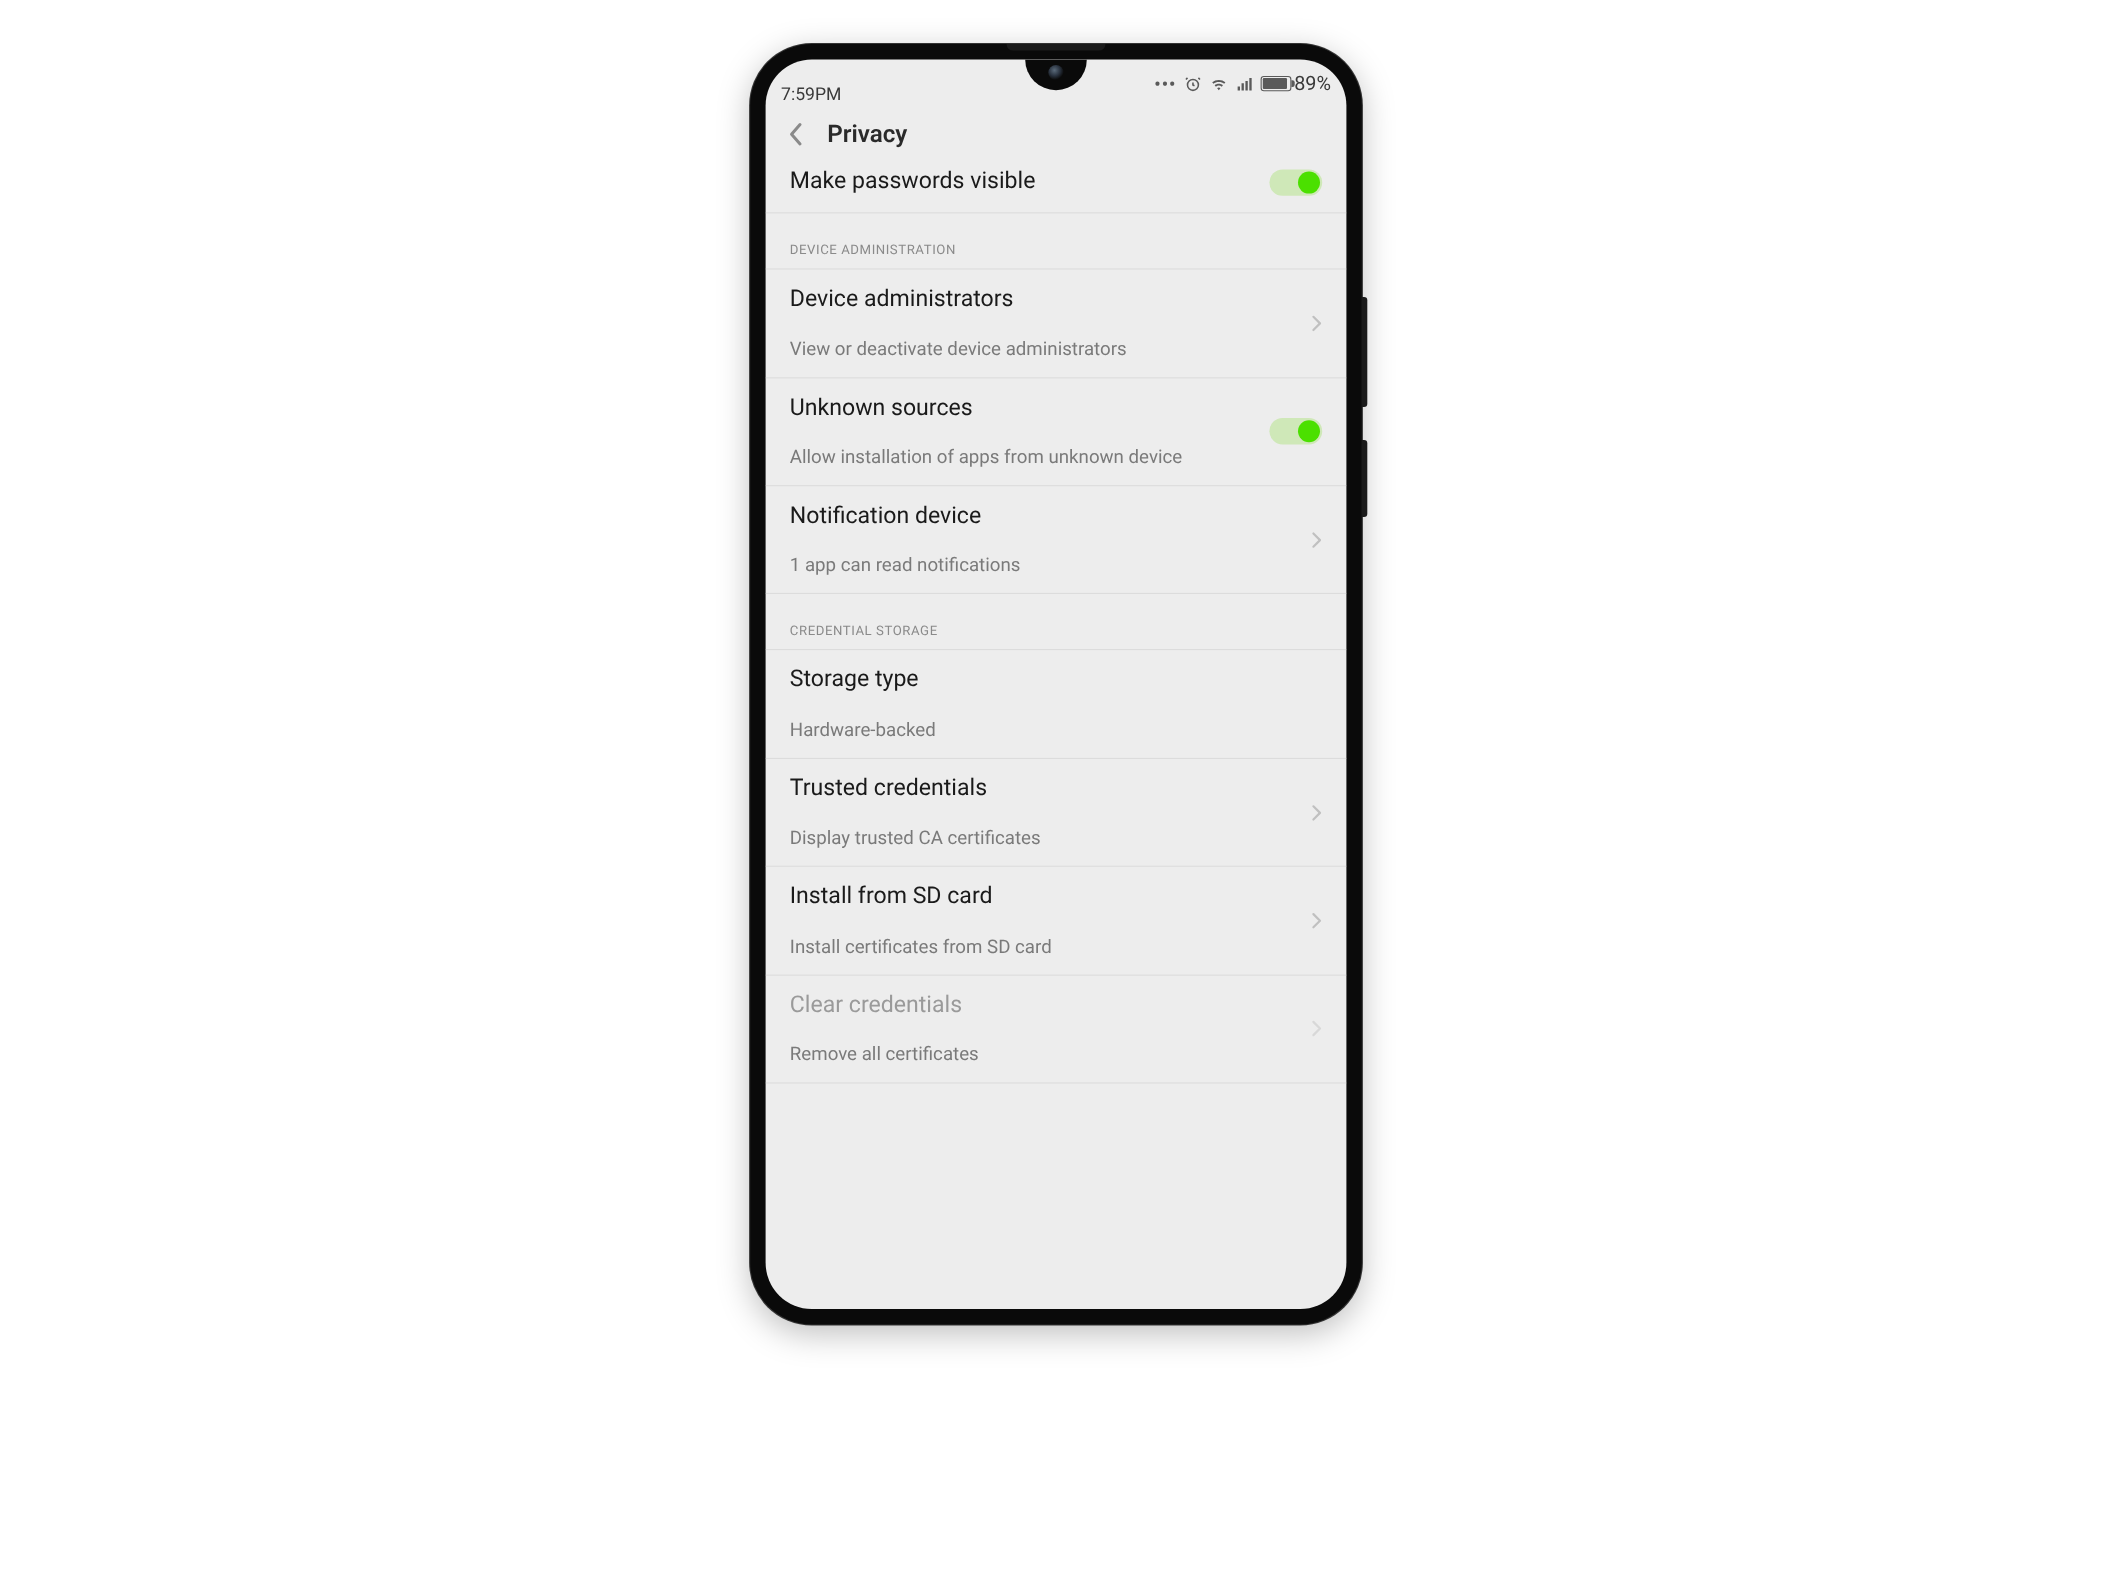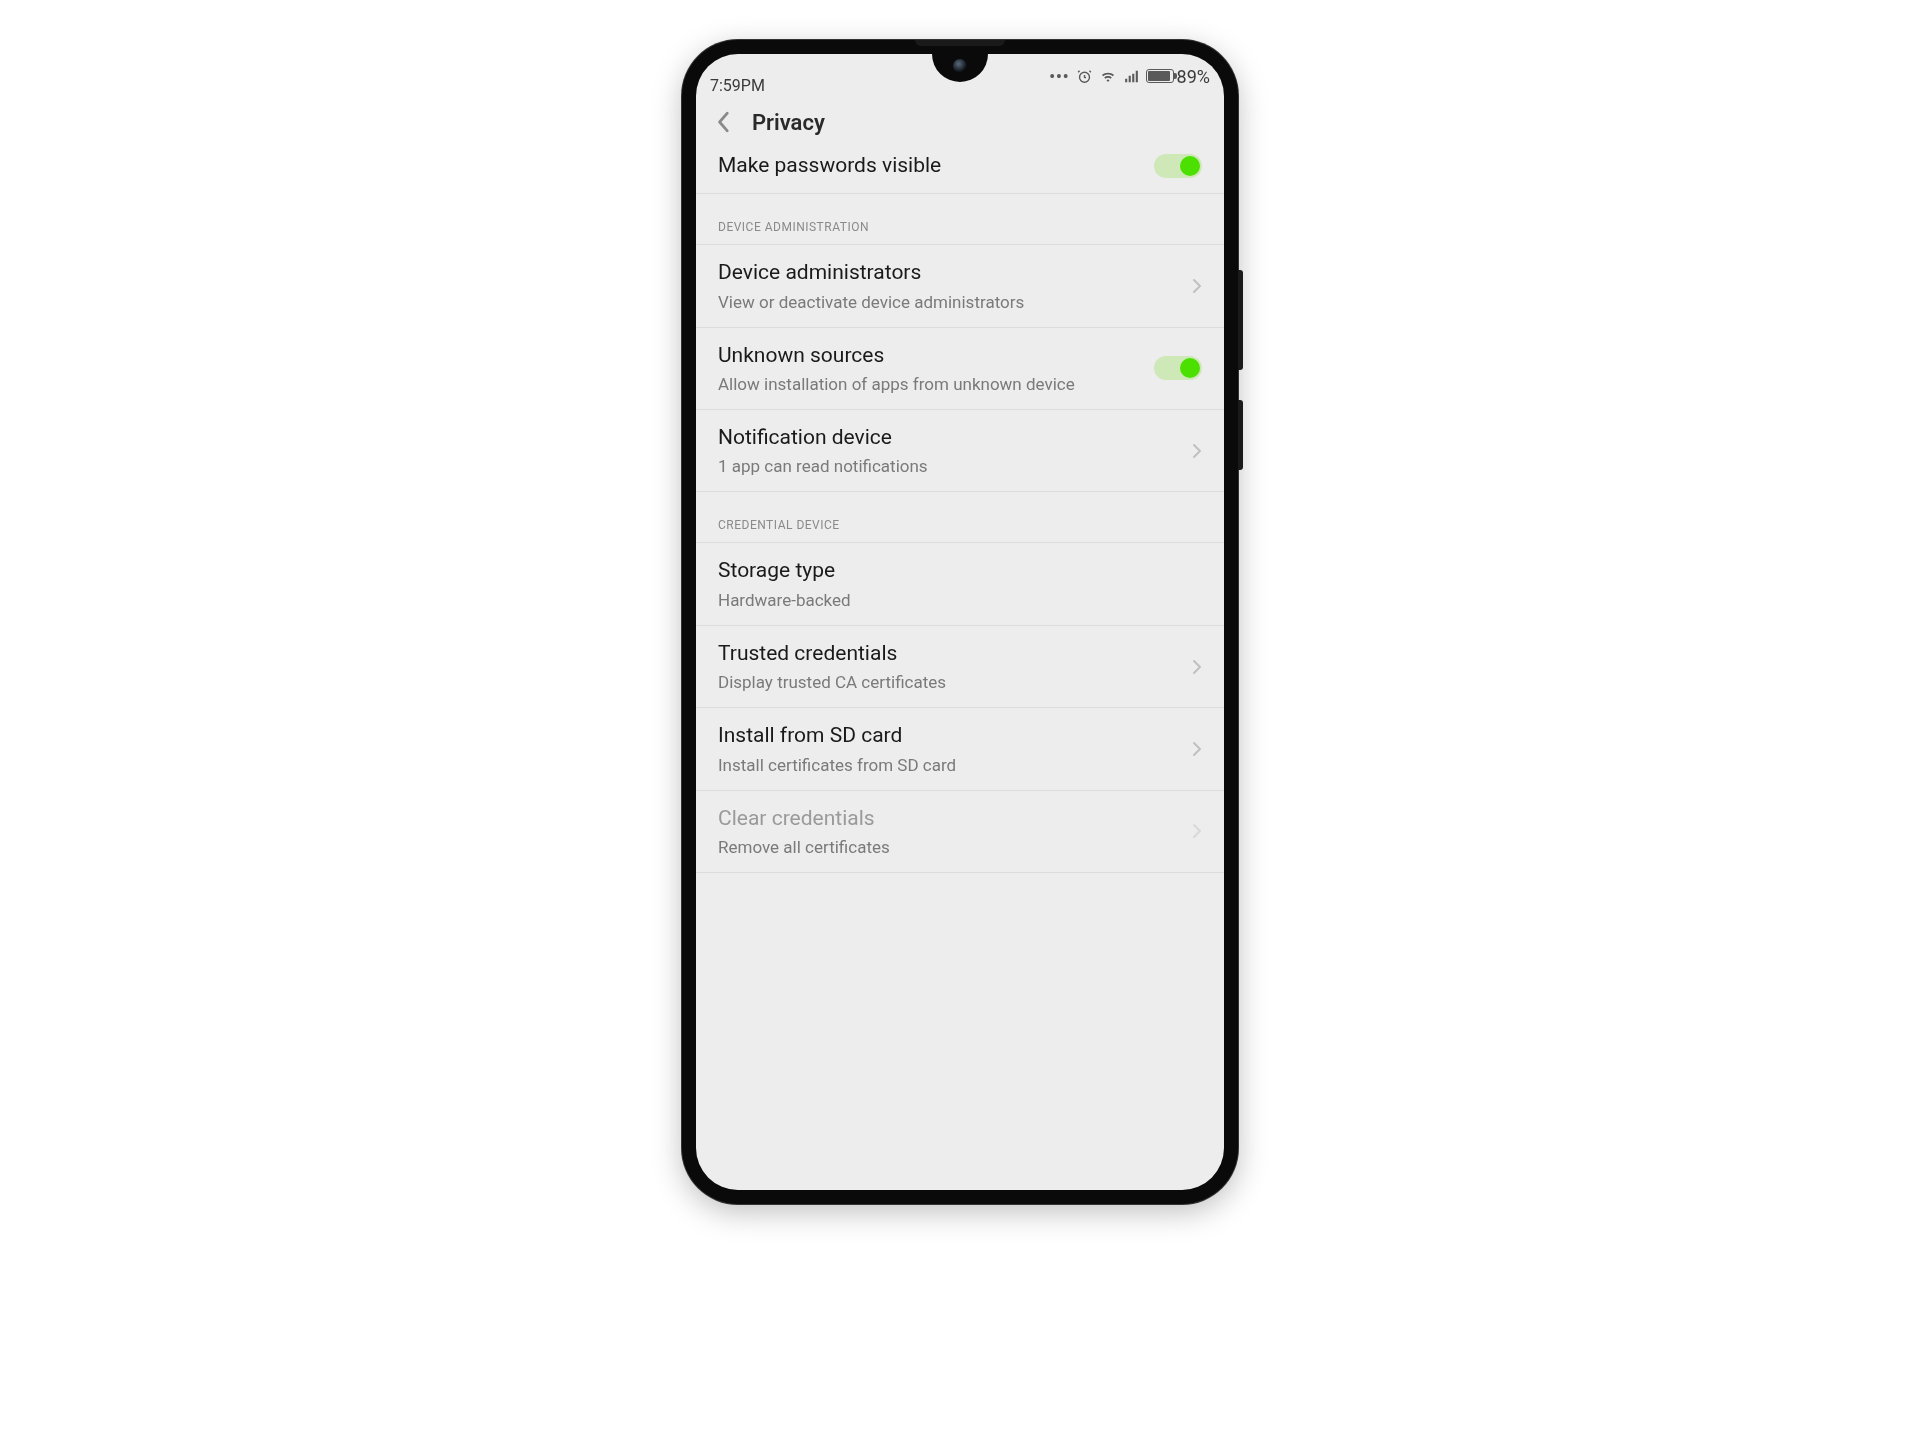--- a/index.html
+++ b/index.html
@@ -113,21 +113,21 @@
     border-bottom: 1px solid #dcdcdc;
     display: flex;
     align-items: center;
     justify-content: center;
     gap: 12px;
     cursor: pointer;
   }
   .setting-row.first-cut { padding-top: 2px; }
   .row-text { flex: 1; }
   .row-title { font-size: 21px; color: #1a1a1a; line-height: 1.3; }
-  .row-subtitle { font-size: 17px; color: #7a7a7a; margin-top: 4px; line-height: 1.3; }
+  .row-subtitle { font-size: 17px; color: #7a7a7a; margin-top: 20px; line-height: 1.3; }
   .row-title.muted { color: #9a9a9a; }
   .section-header {
     padding: 26px 22px 10px;
     font-size: 12px;
     color: #8a8a8a;
     letter-spacing: 0.5px;
     border-bottom: 1px solid #dcdcdc;
   }
   .chevron { color:#b8b8b8; flex-shrink:0; }
   .toggle {
@@ -230,21 +230,21 @@
           <div class="row-title">Notification device</div>
           <div class="row-subtitle">1 app can read notifications</div>
         </div>
         <span class="chevron">
           <svg class="icon-svg" width="10" height="16" viewBox="0 0 10 16" fill="none" stroke="#c0c0c0" stroke-width="2" stroke-linecap="round" stroke-linejoin="round">
               <polyline points="2,2 8,8 2,14"></polyline>
             </svg>
         </span>
       </div>
 
-      <div class="section-header">CREDENTIAL DEVICE</div>
+      <div class="section-header">CREDENTIAL STORAGE</div>
 
       <div class="setting-row">
         <div class="row-text">
           <div class="row-title">Storage type</div>
           <div class="row-subtitle">Hardware-backed</div>
         </div>
       </div>
 
       <div class="setting-row">
         <div class="row-text">

